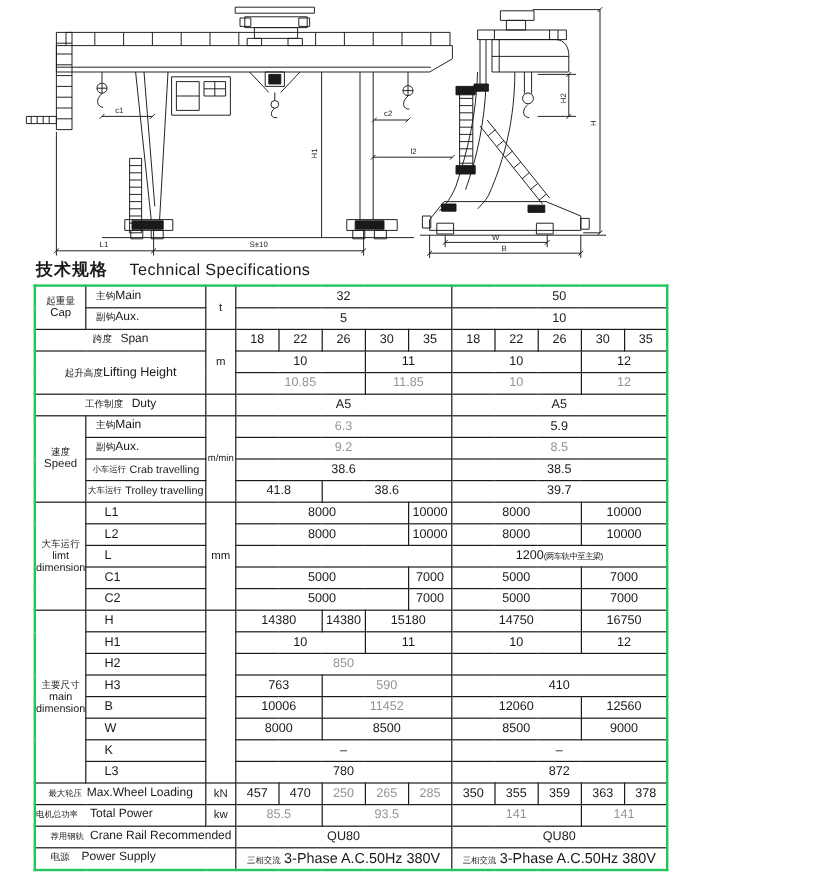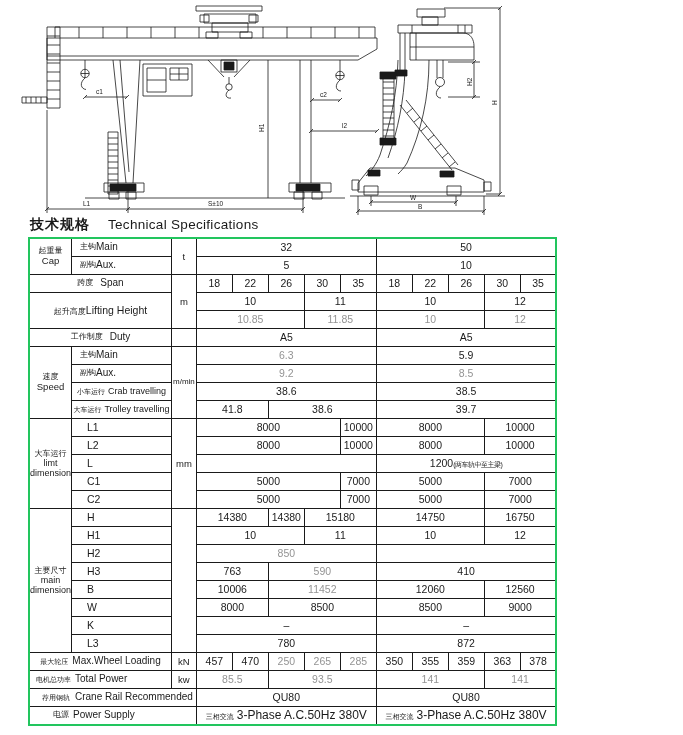--- a/index.html
+++ b/index.html
@@ -20,21 +20,21 @@
   .g .stack{display:flex;flex-direction:column;align-items:center;justify-content:center;line-height:1.15;}
   .s{padding:0 8px;}
   .s .wrap{display:flex;justify-content:flex-start;align-items:center;}
   .s2 .wrap{display:flex;justify-content:center;gap:3px;align-items:center;}
   .s2 .es{font-size:9px;}
   .u{font-size:9.5px;padding:0 1px;}
   .lb .wrap{display:flex;justify-content:center;gap:7px;align-items:center;}
   .lb .es{font-size:10px;}
   .dim{text-align:left;padding-left:15px;font-size:10.5px;}
   .lwrap{display:flex;justify-content:center;gap:4px;align-items:center;}
-  .lleft{display:flex;justify-content:flex-start;gap:4px;align-items:center;padding-left:6px;}
+  .lleft{display:flex;justify-content:flex-start;gap:10px;align-items:center;}
   .note{font-size:7px;letter-spacing:-.5px;}
   .ps .zs{font-size:7px;}
   .ps .es{font-size:12px;}
 </style>
 </head>
 <body>
 
 <div class="page">
 
   <svg class="drawing" width="683" height="215" viewBox="0 0 683 215" fill="none" stroke="#1a1a1a" stroke-width="0.8">
@@ -480,21 +480,21 @@
               <span class="zs" style="font-size:7px">荐用钢轨</span>
               <span class="es">Crane Rail Recommended</span>
             </div>
           </td>
         <td colspan="5">QU80</td>
         <td colspan="5">QU80</td>
       </tr>
 
       <tr>
         <td colspan="3">
-            <div class="lleft" style="padding-left:23px">
+            <div class="lleft" style="padding-left:12px">
               <span class="zs">电源</span>
               <span class="es">Power Supply</span>
             </div>
           </td>
         <td colspan="5" class="ps"><span class="zs">三相交流</span> <span class="es">3-Phase A.C.50Hz 380V</span></td>
         <td colspan="5" class="ps"><span class="zs">三相交流</span> <span class="es">3-Phase A.C.50Hz 380V</span></td>
       </tr>
     </tbody>
   </table>
 </div>

